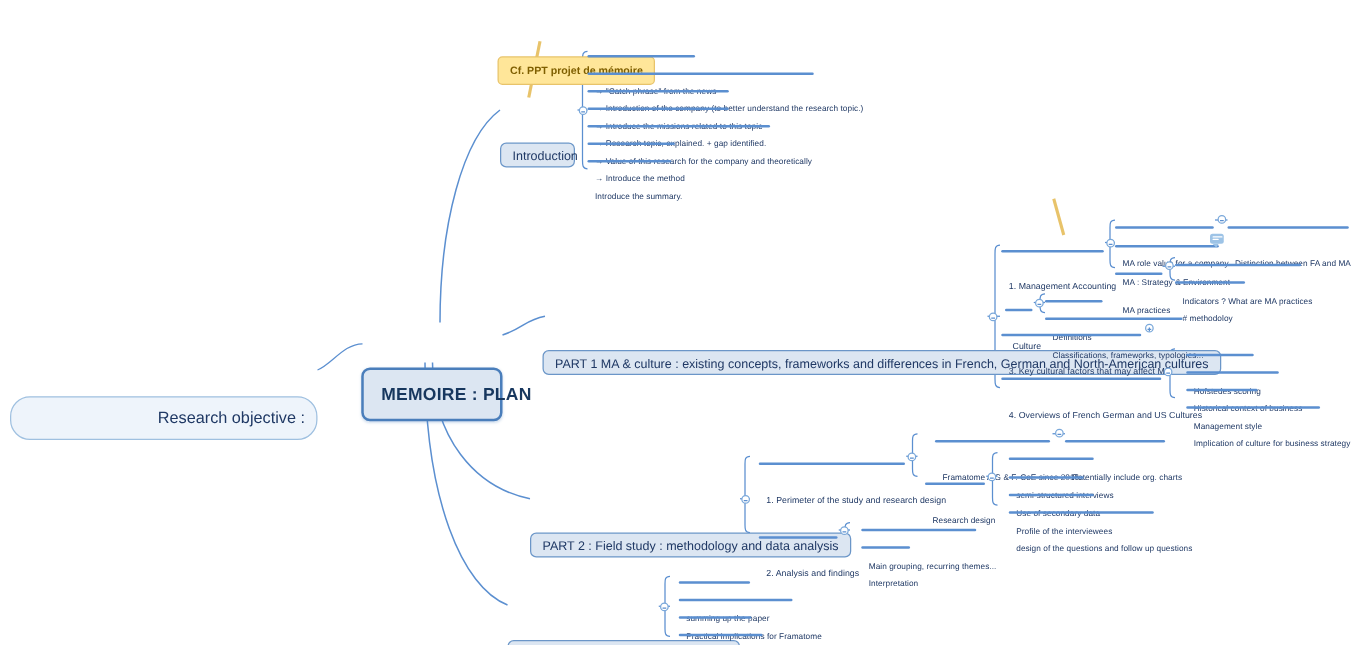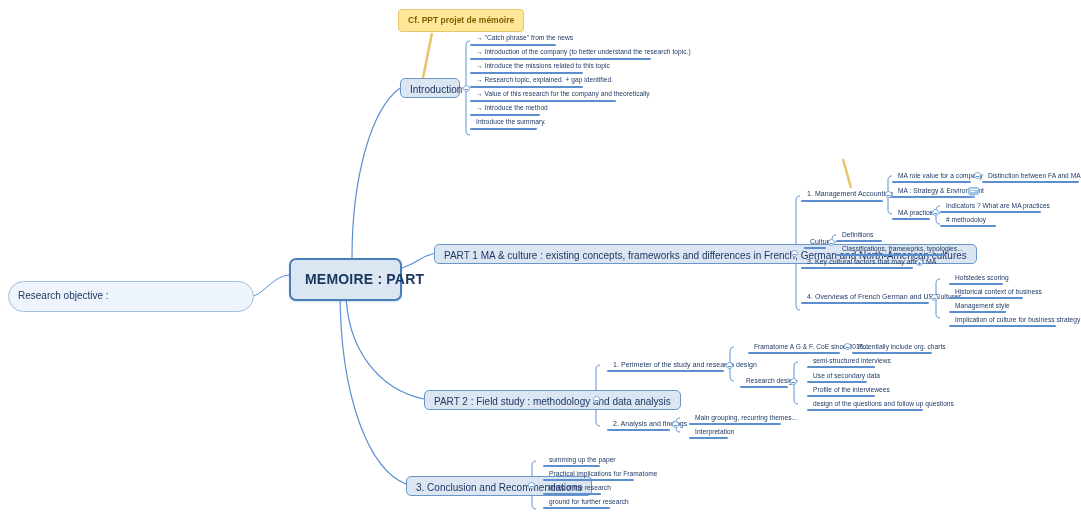--- a/index.html
+++ b/index.html
@@ -27,20 +27,21 @@
     width: 1081px;
     height: 516px;
     pointer-events: none;
   }
 
   
   .node {
     position: absolute;
     box-sizing: border-box;
     white-space: nowrap;
+    margin-top: 36px;
   }
 
   
   .central {
     background: #dce6f2;
     border: 2px solid #4a7ebb;
     border-radius: 7px;
     color: #17375e;
     font-size: 14px;
     font-weight: bold;
@@ -60,24 +61,24 @@
     padding: 5px 9px 2px;
     text-align: center;
   }
 
   
   .objective {
     background: #eef4fb;
     border: 1px solid #9fc0e0;
     border-radius: 16px;
     color: #1f3864;
-    font-size: 10px;
+    font-size: 13px;
     line-height: 1.45;
     padding: 7px 9px;
-    text-align: left;
+    text-align: right;
     white-space: normal;
   }
 
   
   .sticky {
     background: #ffe699;
     border: 1px solid #e8c36a;
     border-radius: 4px;
     color: #7f5f00;
     font-size: 8.5px;
@@ -211,21 +212,21 @@
       <path d="M536,461 C532,461 532,464 532,467 L532,503 C532,506 532,509 536,509" stroke-width="1"></path>
     </g>
 
     <g fill="none" stroke="#e8c36a" stroke-width="2.5">
       <path d="M432,33 L423,78"></path>
       <path d="M843,159 L851,188"></path>
     </g>
   </svg>
 
   <div class="node central" style="left:289px; top:258px; width:113px;">
-    <span>MEMOIRE : PART</span>
+    <span>MEMOIRE : PLAN</span>
   </div>
 
   <div class="node objective" style="left:8px; top:281px; width:246px;">
     <div>Research objective :</div>
   </div>
 
   <div class="node sticky" style="left:398px; top:9px;">
     <span>Cf. PPT projet de mémoire</span>
   </div>
 

